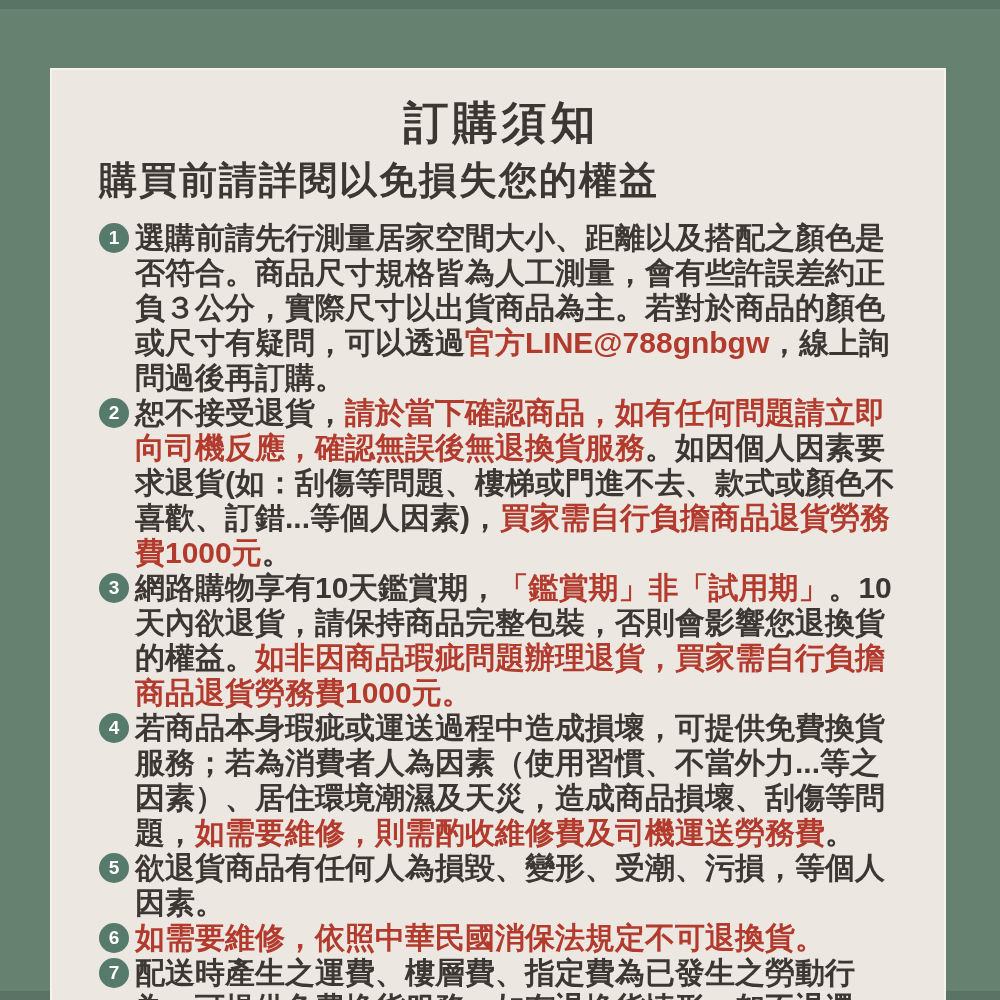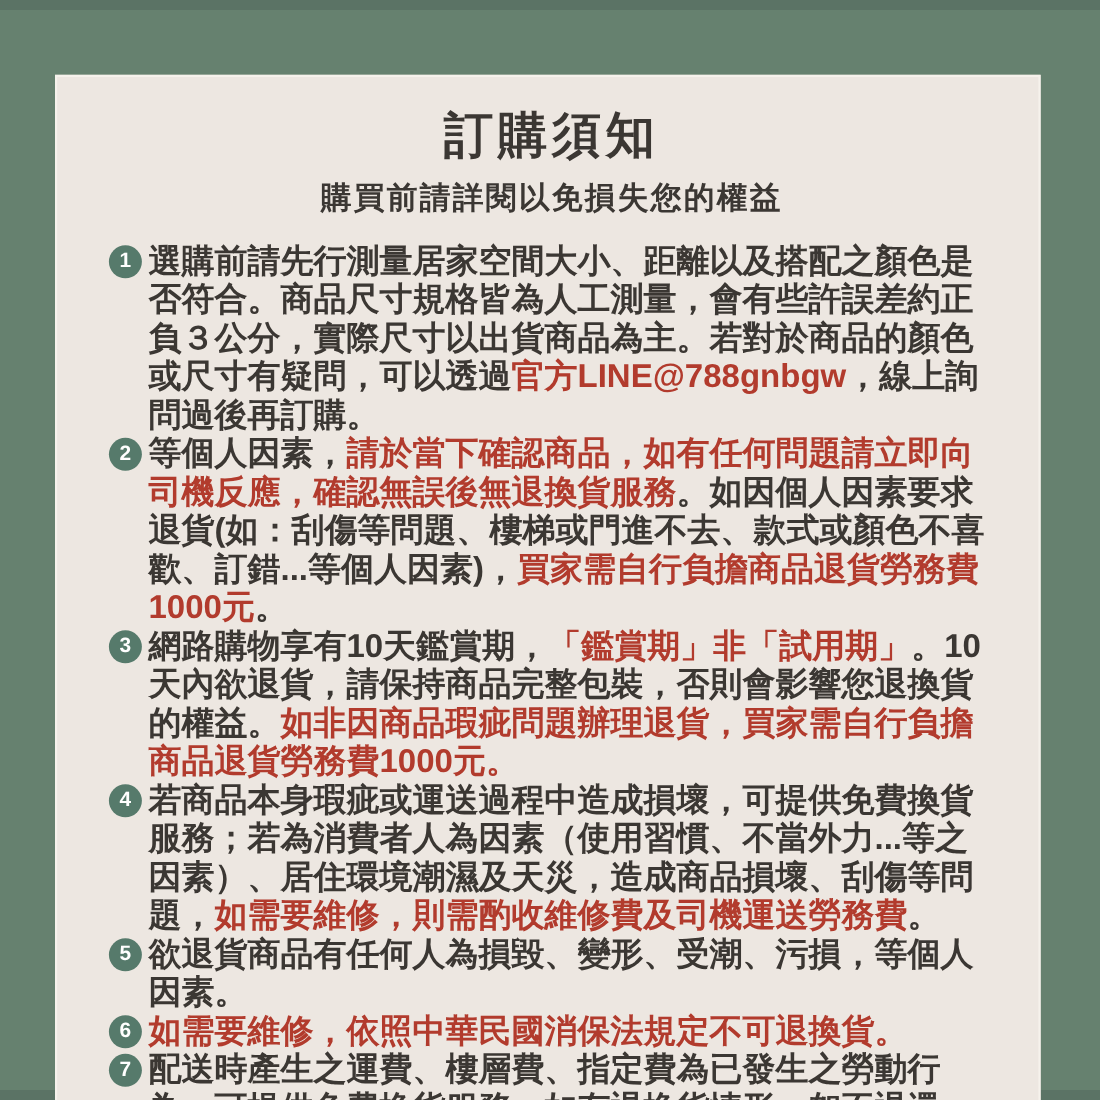--- a/index.html
+++ b/index.html
@@ -25,22 +25,22 @@
     position:absolute;left:50px;top:68px;width:896px;height:936px;
     background:var(--panel-cream);
     border:2px solid var(--panel-line);
     padding:26px 40px 0 47px;
   }
   .title{
     margin:0;text-align:center;color:var(--ink);
     font-size:45px;line-height:54px;font-weight:bold;letter-spacing:4px;
   }
   .subtitle{
-    margin:12px 0 0 0;text-align:center;color:var(--ink);
-    font-size:28px;line-height:36px;font-weight:bold;letter-spacing:2px;
+    margin:12px 0 0 0;text-align:left;color:var(--ink);
+    font-size:38px;line-height:36px;font-weight:bold;letter-spacing:2px;
   }
   .notice-list{
     list-style:none;margin:22px 0 0 0;padding:0;
   }
   .item{display:flex;align-items:flex-start;}
   .badge{
     flex:0 0 30px;width:30px;height:30px;border-radius:50%;
     background:var(--badge-green);color:#FFFFFF;
     font-size:19px;font-weight:bold;line-height:30px;text-align:center;
     margin:3px 6px 0 0;
@@ -58,21 +58,21 @@
 <main class="panel">
   <h1 class="title">訂購須知</h1>
   <h2 class="subtitle">購買前請詳閱以免損失您的權益</h2>
   <ol class="notice-list" id="notice-list">
       <li class="item">
         <span class="badge">1</span>
         <p class="item-text"><span>選購前請先行測量居家空間大小、距離以及搭配之顏色是否符合。商品尺寸規格皆為人工測量，會有些許誤差約正負３公分，實際尺寸以出貨商品為主。若對於商品的顏色或尺寸有疑問，可以透過</span><span class="red">官方LINE@788gnbgw</span><span>，線上詢問過後再訂購。</span></p>
       </li>
       <li class="item">
         <span class="badge">2</span>
-        <p class="item-text"><span>等個人因素，</span><span class="red">請於當下確認商品，如有任何問題請立即向司機反應，確認無誤後無退換貨服務</span><span>。如因個人因素要求退貨(如：刮傷等問題、樓梯或門進不去、款式或顏色不喜歡、訂錯...等個人因素)，</span><span class="red">買家需自行負擔商品退貨勞務費1000元</span><span>。</span></p>
+        <p class="item-text"><span>恕不接受退貨，</span><span class="red">請於當下確認商品，如有任何問題請立即向司機反應，確認無誤後無退換貨服務</span><span>。如因個人因素要求退貨(如：刮傷等問題、樓梯或門進不去、款式或顏色不喜歡、訂錯...等個人因素)，</span><span class="red">買家需自行負擔商品退貨勞務費1000元</span><span>。</span></p>
       </li>
       <li class="item">
         <span class="badge">3</span>
         <p class="item-text"><span>網路購物享有10天鑑賞期，</span><span class="red">「鑑賞期」非「試用期」</span><span>。10天內欲退貨，請保持商品完整包裝，否則會影響您退換貨的權益。</span><span class="red">如非因商品瑕疵問題辦理退貨，買家需自行負擔商品退貨勞務費1000元。</span></p>
       </li>
       <li class="item">
         <span class="badge">4</span>
         <p class="item-text"><span>若商品本身瑕疵或運送過程中造成損壞，可提供免費換貨服務；若為消費者人為因素（使用習慣、不當外力...等之因素）、居住環境潮濕及天災，造成商品損壞、刮傷等問題，</span><span class="red">如需要維修，則需酌收維修費及司機運送勞務費</span><span>。</span></p>
       </li>
       <li class="item">

